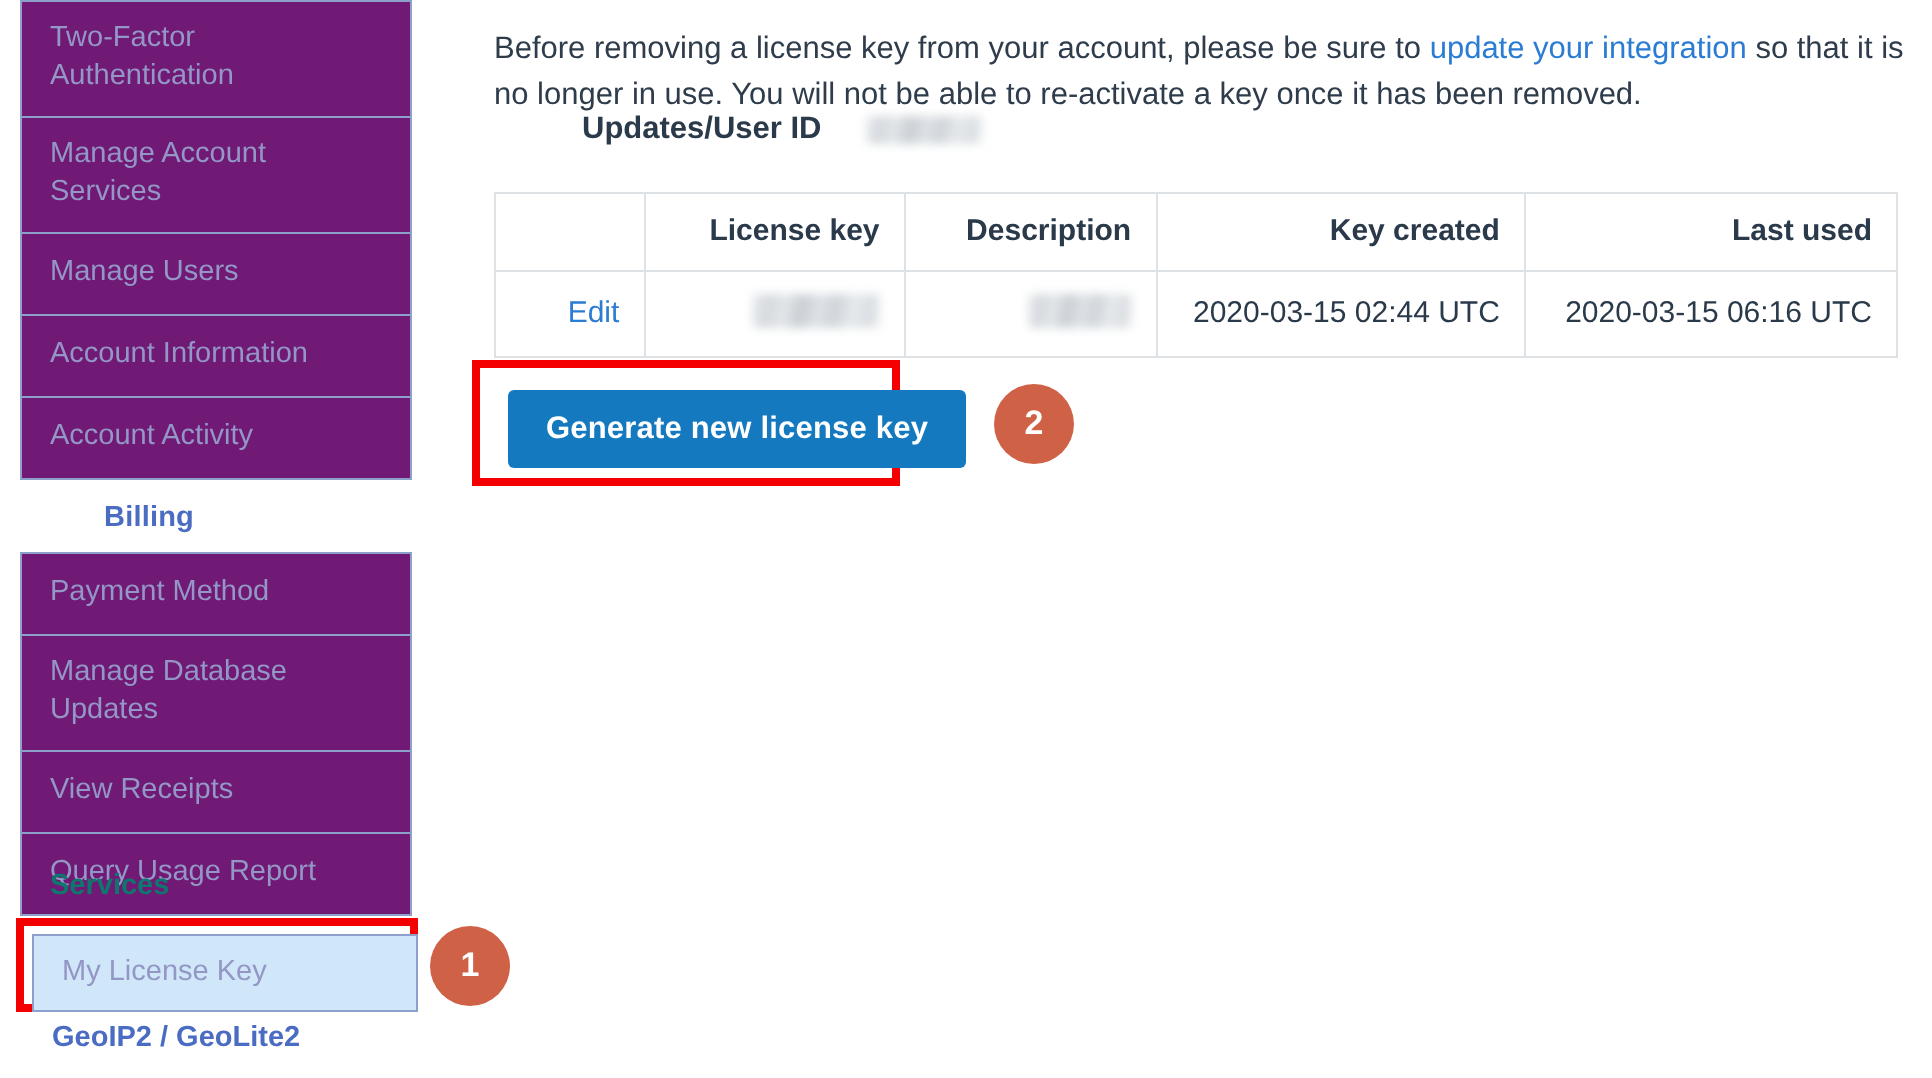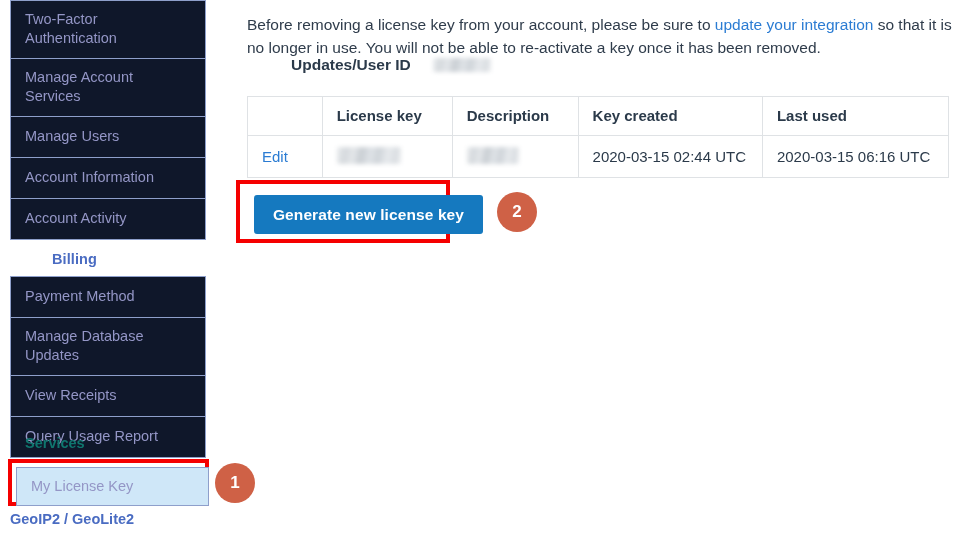--- a/index.html
+++ b/index.html
@@ -19,21 +19,21 @@
   
   #sidebar {
     position: absolute;
     left: 10px;
     top: 0px;
     width: 196px;
   }
   .nav-group {
     border: 1px solid #8e9fcb;
     border-bottom: none;
-    background: #0f172a;
+    background: #701a75;
   }
   .nav-item {
     border-bottom: 1px solid #8e9fcb;
     padding: 10px 14px 11px 14px;
     color: #9496c6;
     font-size: 14.5px;
     line-height: 19px;
     box-sizing: border-box;
     cursor: pointer;
   }
@@ -79,21 +79,21 @@
     position: absolute;
     left: 12px;
     top: 435px;
     color: #0f766e;
     font-size: 14.5px;
     font-weight: bold;
     margin-left: 13px;
   }
   #geoip-link {
     position: absolute;
-    left: 10px;
+    left: 26px;
     top: 511px;
     color: #4a6cc2;
     font-size: 14.5px;
     font-weight: bold;
     cursor: pointer;
   }
 
   
   .badge {
     position: absolute;
@@ -162,21 +162,21 @@
   #key-table {
     position: absolute;
     left: 0px;
     top: 96px;
     width: 702px;
     border-collapse: collapse;
     background: #ffffff;
   }
   #key-table th, #key-table td {
     border: 1px solid #dfe2e5;
-    text-align: left;
+    text-align: right;
     font-size: 15px;
     color: #2b3a4a;
   }
   #key-table th {
     font-weight: bold;
     padding: 10px 12px 11px 14px;
   }
   #key-table td {
     padding: 9px 12px 10px 14px;
     height: 21px;

